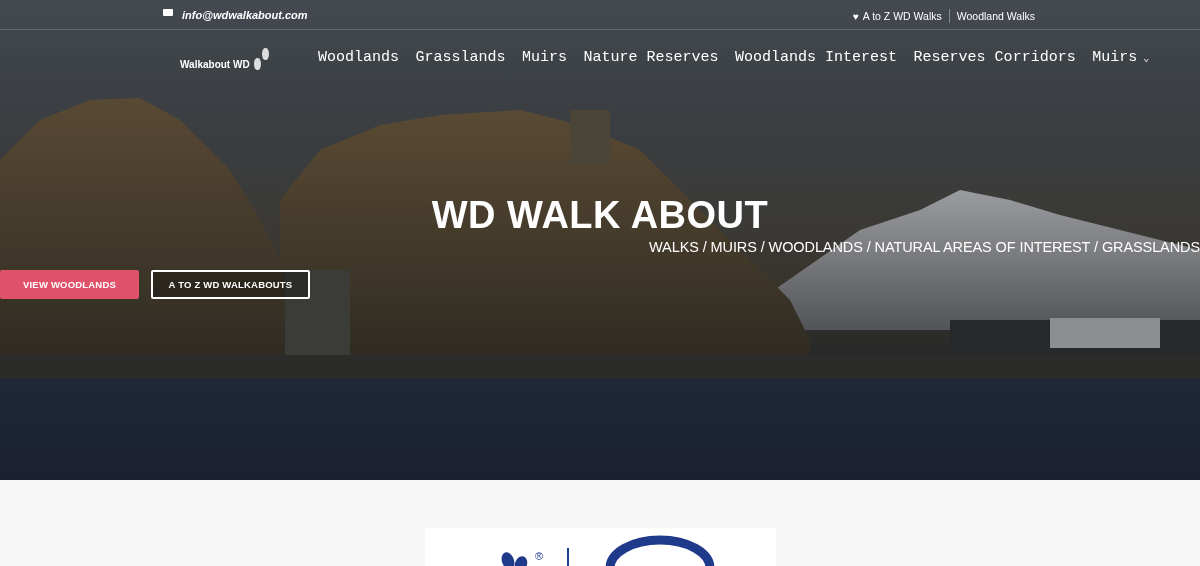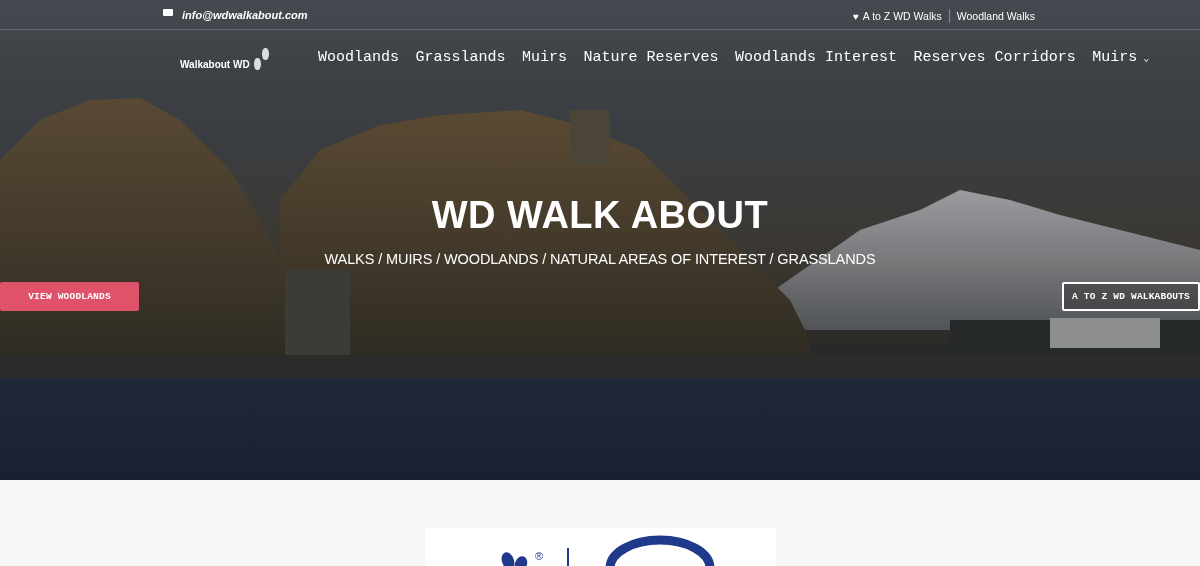--- a/index.html
+++ b/index.html
@@ -22,25 +22,25 @@
   .nav { position: absolute; top: 40px; left: 0; width: 1200px; height: 36px; }
   .logo { position: absolute; left: 180px; top: 0; height: 36px; display: flex; align-items: flex-end; color: #fff; }
   .logo-text { font-weight: bold; font-size: 10px; padding-bottom: 6px; }
   .feet-icon { position: relative; width: 20px; height: 30px; margin-left: 2px; }
   .feet-icon span { position: absolute; background: #ddd; border-radius: 50%/60%; }
   .menu { position: absolute; left: 318px; top: 9px; display: flex; gap: 0; color: #fff; font-size: 15px; }
   .menu a { color: #fff; text-decoration: none; margin-right: 16.5px; white-space: nowrap; font-family: Liberation Mono, monospace; }
   .chev { font-size: 10px; margin-left: 6px; }
   .hero-content { position: absolute; left: 0; top: 193px; width: 1200px; text-align: center; color: #fff; }
   .hero-title { font-size: 38px; font-weight: bold; letter-spacing: 0.5px; line-height: 44px; text-align: center; }
-  .hero-sub { font-size: 14.5px; margin-top: 14px; letter-spacing: -0.1px; }
-  .buttons { margin-top: 15px; display: flex; justify-content: space-between; gap: 4px; font-family: Liberation Mono, monospace; }
+  .hero-sub { font-size: 14.5px; margin-top: 2px; letter-spacing: -0.1px; text-align: right; }
+  .buttons { margin-top: 15px; display: flex; justify-content: flex-start; gap: 4px; }
   .btn { height: 29px; display: flex; align-items: center; justify-content: center; font-size: 9.5px; font-weight: bold; color: #fff; letter-spacing: 0.2px; border-radius: 2px; cursor: pointer; }
   .btn-primary { width: 139px; background: #e0516a; }
-  .btn-outline { width: 138px; border: 2px solid #fff; background: rgba(0,0,0,0.25); }
+  .btn-outline { width: 159px; border: 2px solid #fff; background: rgba(0,0,0,0.25); margin-left: 8px; }
   .section { position: absolute; left: 0; top: 480px; width: 1200px; height: 86px; background: #f7f7f7; }
   .card { position: absolute; left: 425px; top: 48px; width: 351px; height: 40px; background: #fff; overflow: hidden; }
 </style>
 </head>
 <body>
 
 <div class="hero">
   <svg class="scene" width="1200" height="480" viewBox="0 0 1200 480">
     <defs>
       <linearGradient id="rock" x1="0" y1="0" x2="0" y2="1">

